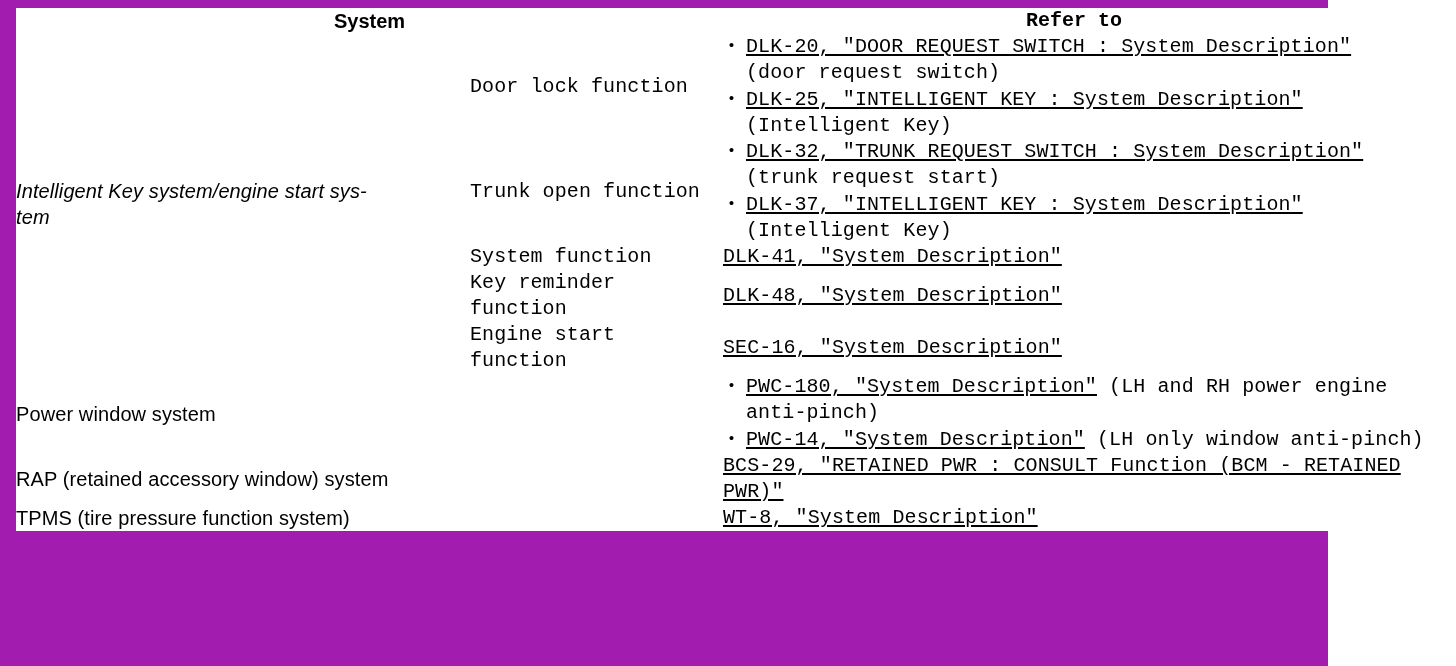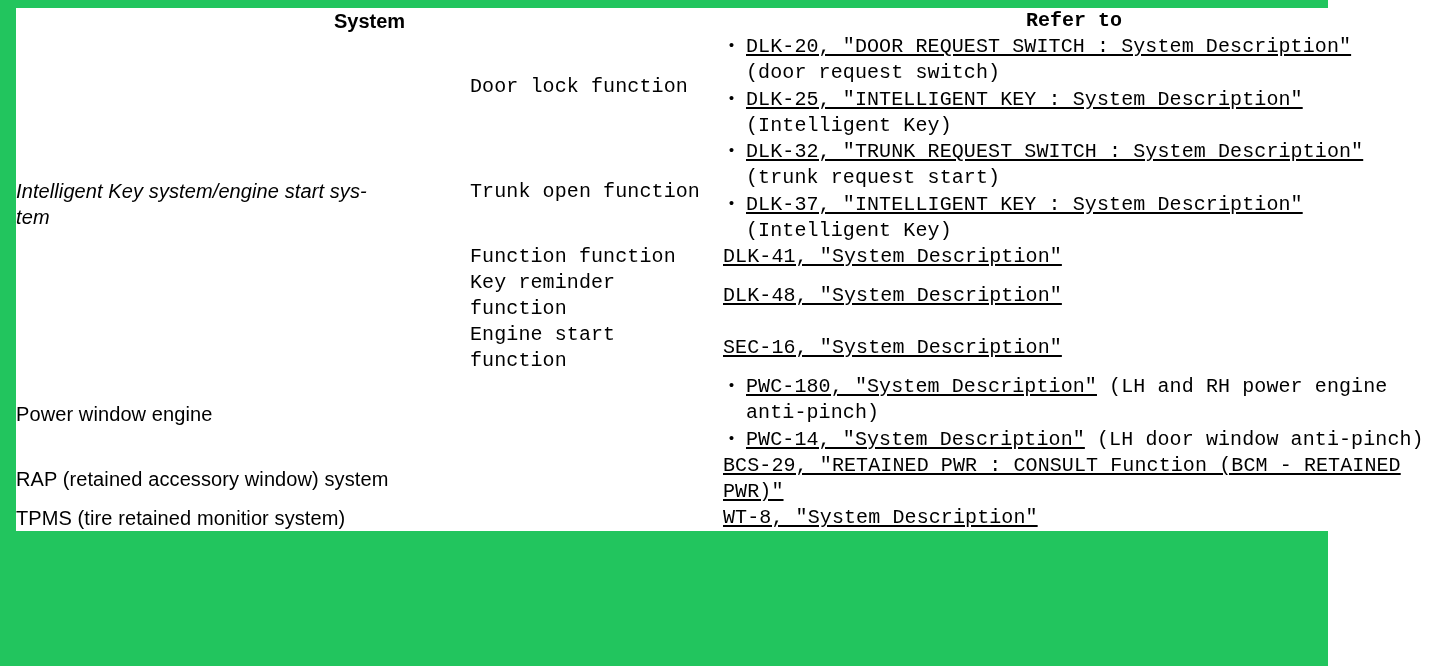--- a/index.html
+++ b/index.html
@@ -13,21 +13,21 @@
     height: 666px;
     font-family: "Liberation Sans", sans-serif;
     color: #000000;
     overflow: hidden;
   }
 
   .sheet {
     position: relative;
     width: 1328px;
     height: 666px;
-    background: #22c55e;
+    background: #a21caf;
   }
 
   table.ref-table {
     position: absolute;
     left: 16px;
     top: 8px;
     width: 1409px;
     border-collapse: collapse;
     table-layout: fixed;
     background: #ffffff;
@@ -167,59 +167,59 @@
         <td class="cell cell-func rule-med vline-l">Trunk open function</td>
         <td class="cell cell-refer rule-med vline-l">
           <ul class="bullets">
             <li><span class="xref">DLK-32, "TRUNK REQUEST SWITCH : System Description"</span><br><span>(trunk request start)</span></li>
             <li><span class="xref">DLK-37, "INTELLIGENT KEY : System Description"</span> <span>(Intelligent Key)</span></li>
           </ul>
         </td>
       </tr>
 
       <tr>
-        <td class="cell cell-func rule-thin vline-l">Function function</td>
+        <td class="cell cell-func rule-thin vline-l">System function</td>
         <td class="cell cell-refer rule-thin vline-l">
           <span class="xref plain">DLK-41, "System Description"</span>
         </td>
       </tr>
 
       <tr>
         <td class="cell cell-func rule-med vline-l">Key reminder function</td>
         <td class="cell cell-refer rule-med vline-l">
           <span class="xref plain">DLK-48, "System Description"</span>
         </td>
       </tr>
 
       <tr>
         <td class="cell cell-func rule-med vline-l">Engine start function</td>
         <td class="cell cell-refer rule-med vline-l">
           <span class="xref plain">SEC-16, "System Description"</span>
         </td>
       </tr>
 
       <tr>
-        <td class="cell cell-sys rule-med" colspan="2">Power window engine</td>
+        <td class="cell cell-sys rule-med" colspan="2">Power window system</td>
         <td class="cell cell-refer rule-med vline-l">
           <ul class="bullets">
             <li><span class="xref">PWC-180, "System Description"</span> <span>(LH and RH power engine anti-pinch)</span></li>
-            <li><span class="xref">PWC-14, "System Description"</span> <span>(LH door window anti-pinch)</span></li>
+            <li><span class="xref">PWC-14, "System Description"</span> <span>(LH only window anti-pinch)</span></li>
           </ul>
         </td>
       </tr>
 
       <tr>
         <td class="cell cell-sys rule-med" colspan="2">RAP (retained accessory window) system</td>
         <td class="cell cell-refer rule-med vline-l">
           <span class="xref plain">BCS-29, "RETAINED PWR : CONSULT Function (BCM - RETAINED PWR)"</span>
         </td>
       </tr>
 
       <tr>
-        <td class="cell cell-sys rule-bot" colspan="2">TPMS (tire retained monitior system)</td>
+        <td class="cell cell-sys rule-bot" colspan="2">TPMS (tire pressure function system)</td>
         <td class="cell cell-refer rule-bot vline-l">
           <span class="xref plain">WT-8, "System Description"</span>
         </td>
       </tr>
 
     </tbody>
   </table>
 
 </div>
 

